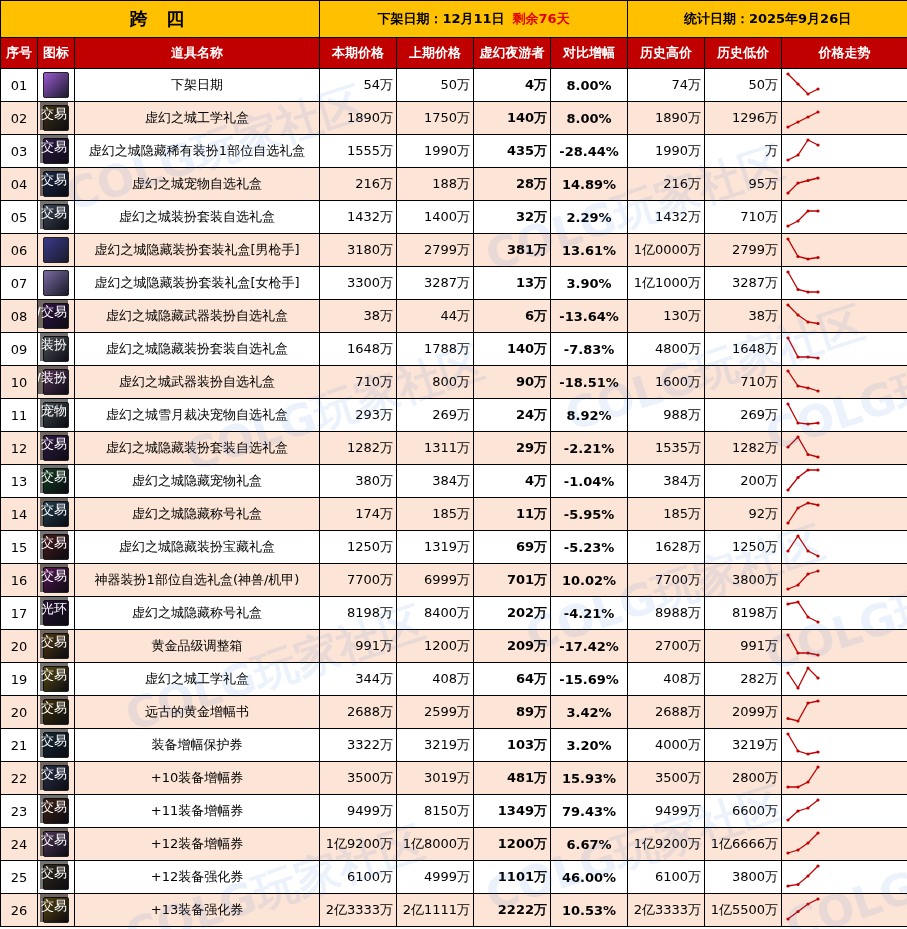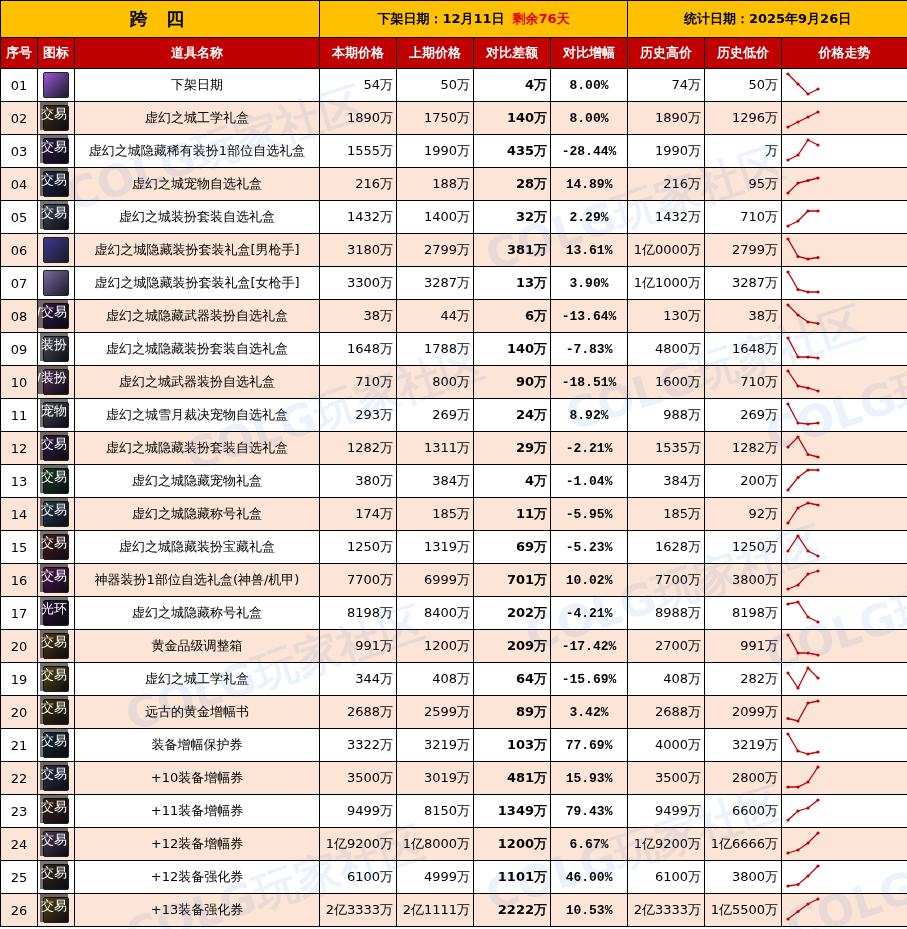--- a/index.html
+++ b/index.html
@@ -9,21 +9,21 @@
   .top td { background:#ffc000; height:36px; font-weight:bold; text-align:center; font-size:13px; color:#000; }
   .top .region { font-size:18px; letter-spacing:6px; }
   .top .red { color:#e00000; margin-left:8px; }
   .hdr th { background:#c00000; color:#fff; height:30px; font-size:13px; font-weight:bold; }
   .row td { height:32px; color:#000; }
   .row.alt td { background:#fce4d6; }
   .c { text-align:center; }
   .r { text-align:right; padding-right:3px; }
   .up { color:#e00000; font-weight:bold; }
   .down { color:#00b050; font-weight:bold; }
-  .pct { text-align:center;font-family:Liberation Mono, monospace; }
+  .pct { text-align:center; }
   .icon { width:26px; height:26px; margin:0 auto; border:1px solid #222; border-radius:2px; position:relative; box-sizing:border-box; }
   .icon .tag { position:absolute; right:0; bottom:0; font-size:13px; color:#fff; background:rgba(0,0,0,.55); line-height:8px; padding:12px 1px; }
   .spark { display:block; }
   .wm { position:absolute; color:rgba(70,130,220,0.10); font-weight:bold; font-size:44px; transform:rotate(-18deg); pointer-events:none; white-space:nowrap; font-family:"DejaVu Sans",sans-serif; }
 </style>
 </head>
 <body>
 
 <table>
   <colgroup>
@@ -43,21 +43,21 @@
       <td colspan="3" class="region">跨 四</td>
       <td colspan="4"><span>下架日期：12月11日</span><span class="red">剩余76天</span></td>
       <td colspan="3">统计日期：2025年9月26日</td>
     </tr>
     <tr class="hdr" id="hdr-row">
         <th>序号</th>
         <th>图标</th>
         <th>道具名称</th>
         <th>本期价格</th>
         <th>上期价格</th>
-        <th>对比差额</th>
+        <th>虚幻夜游者</th>
         <th>对比增幅</th>
         <th>历史高价</th>
         <th>历史低价</th>
         <th>价格走势</th>
       </tr>
   </tbody>
   <tbody id="rows">
       <tr class="row">
         <td class="c">01</td>
         <td class="c">
@@ -536,21 +536,21 @@
         <td class="c">21</td>
         <td class="c">
           <div class="icon" style="background:linear-gradient(135deg, #2a5a7a, #1a1a2a)">
             <span class="tag">交易</span>
           </div>
         </td>
         <td class="c">装备增幅保护券</td>
         <td class="r">3322万</td>
         <td class="r">3219万</td>
         <td class="r up">103万</td>
-        <td class="pct up">77.69%</td>
+        <td class="pct up">3.20%</td>
         <td class="r">4000万</td>
         <td class="r">3219万</td>
         <td>
           <svg class="spark" width="126" height="30">
             <polyline points="6,4 16,21 26,24 36,22" fill="none" stroke="#c00000" stroke-width="1.3"></polyline>
             <circle cx="6" cy="4" r="1.6" fill="#c00000"></circle>
             <circle cx="16" cy="21" r="1.6" fill="#c00000"></circle>
             <circle cx="26" cy="24" r="1.6" fill="#c00000"></circle>
             <circle cx="36" cy="22" r="1.6" fill="#c00000"></circle>
           </svg>

